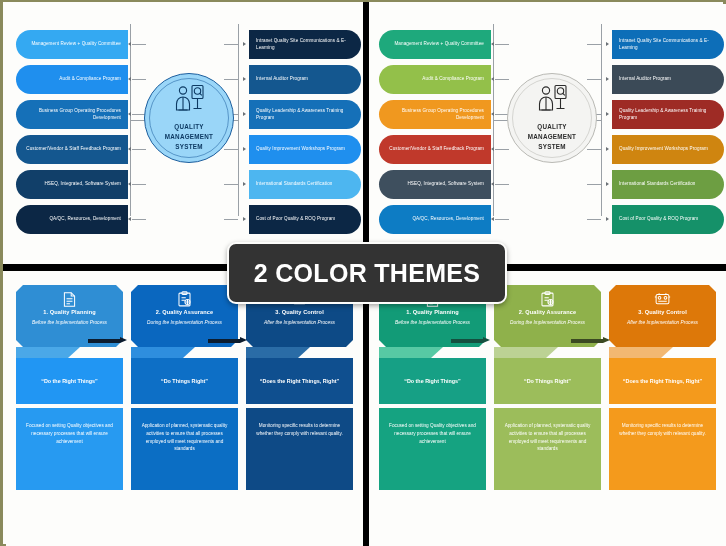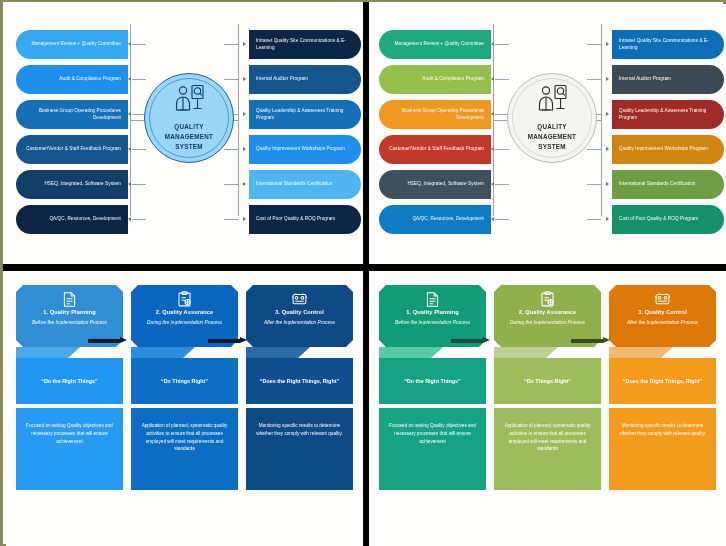--- a/index.html
+++ b/index.html
@@ -466,14 +466,17 @@
       <div class="shaft" style="background:#14503f"></div>
       <div class="head" style="border-left:7px solid #14503f"></div>
         </div>
         <div class="arrow" style="left:202px">
       <div class="shaft" style="background:#3b4a22"></div>
       <div class="head" style="border-left:7px solid #3b4a22"></div>
         </div>
       </div>
   </div>
 
+  <div class="banner">
+    <span>2 COLOR THEMES</span>
+  </div>
 
 </div>
 
 </body></html>

